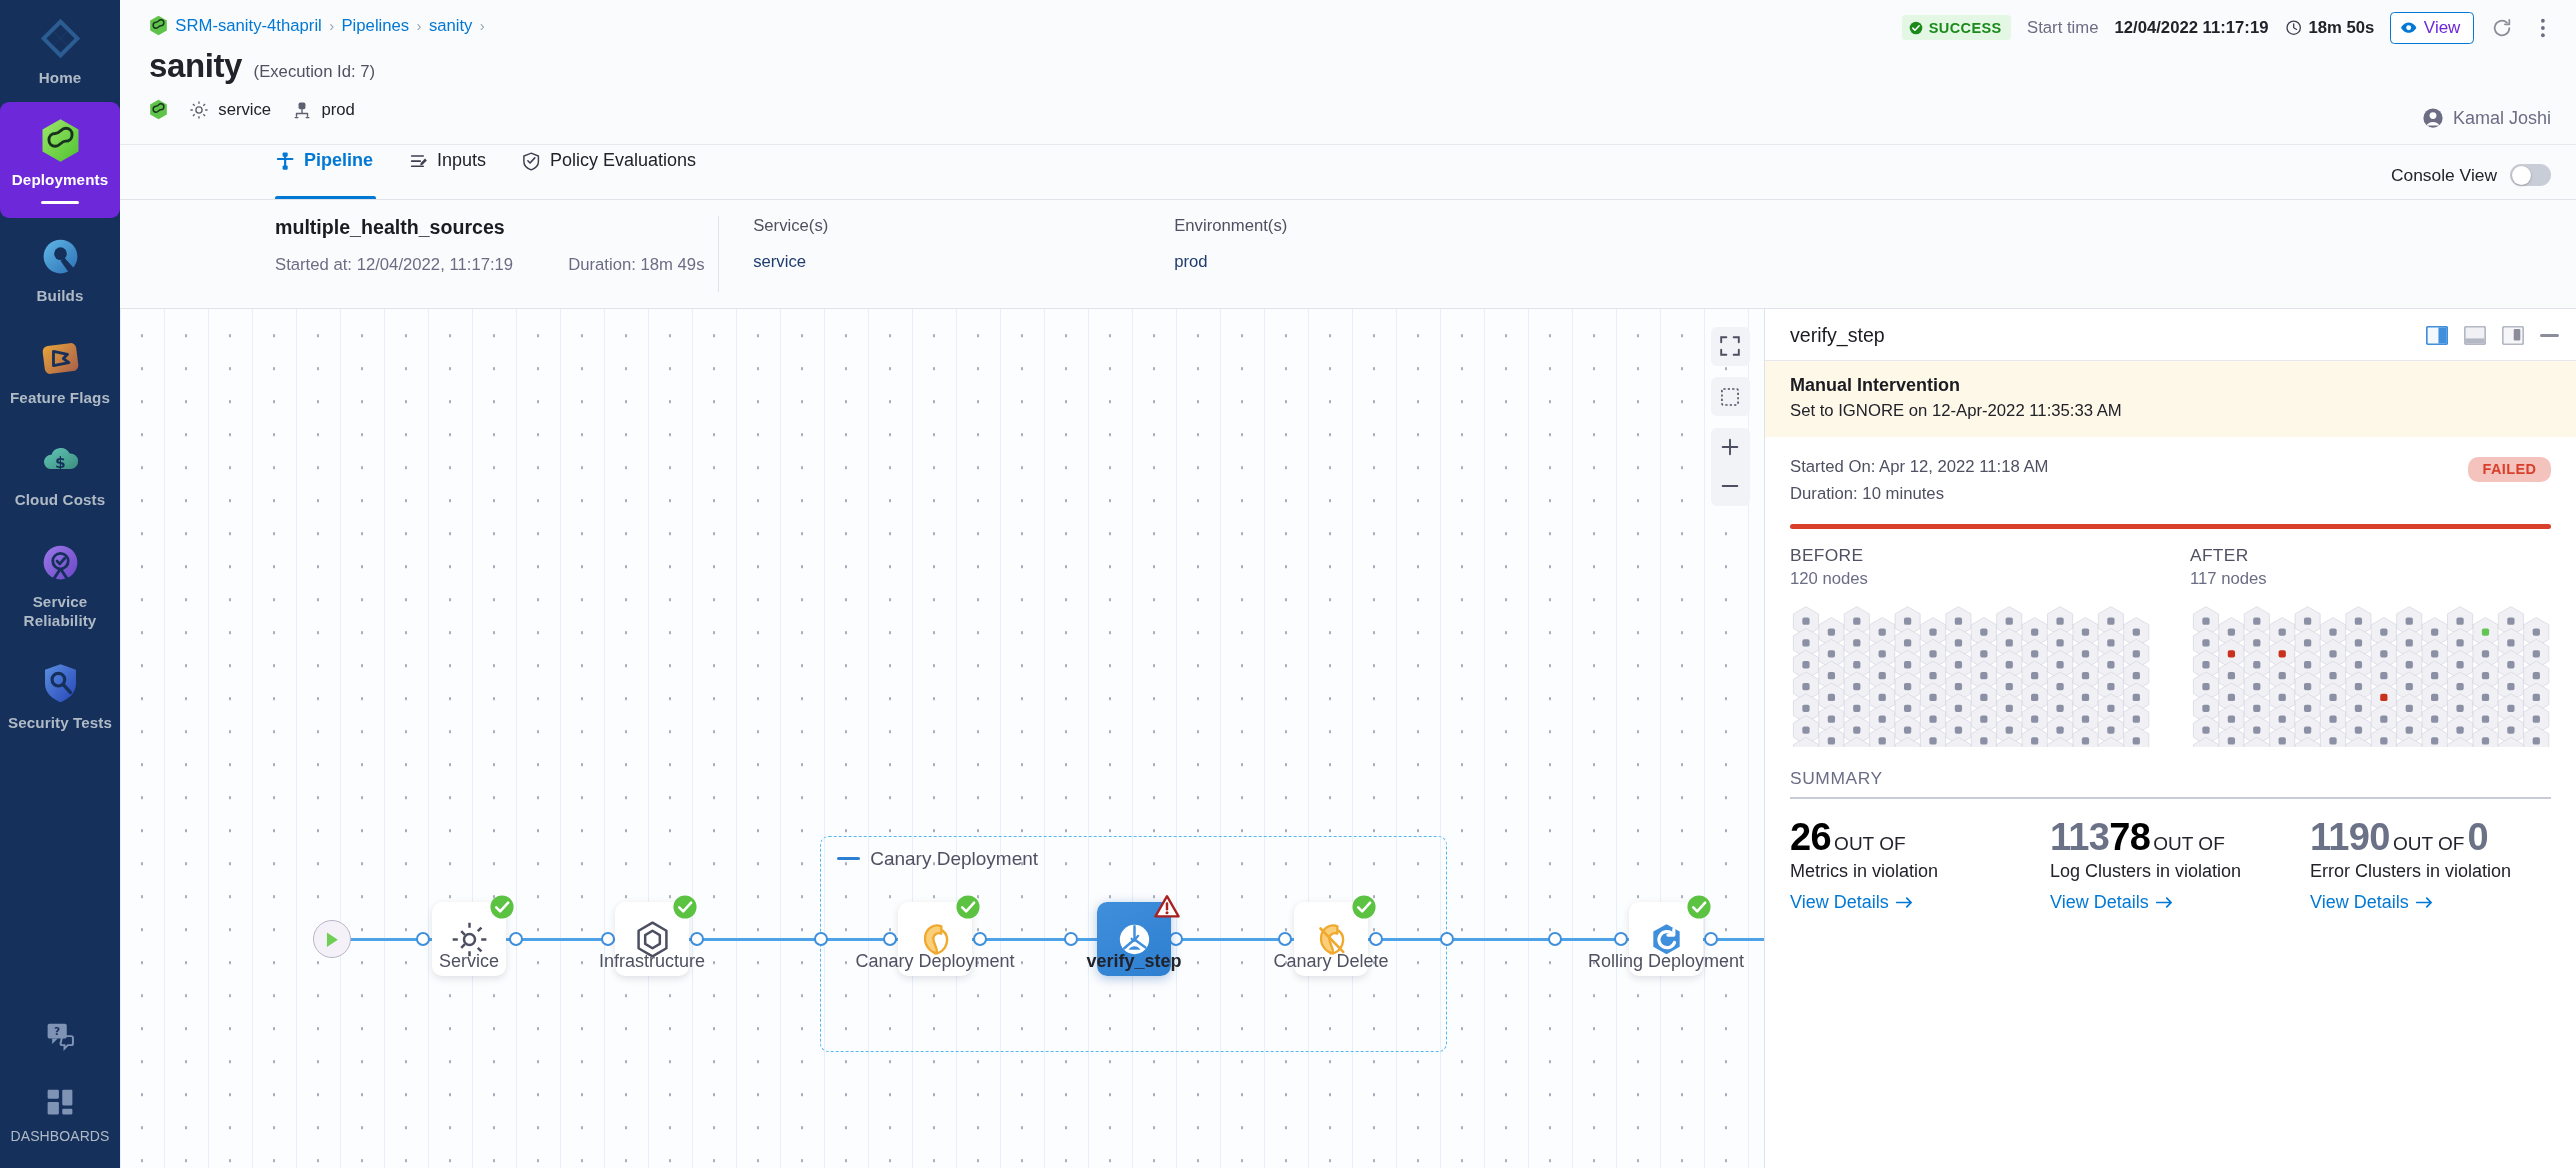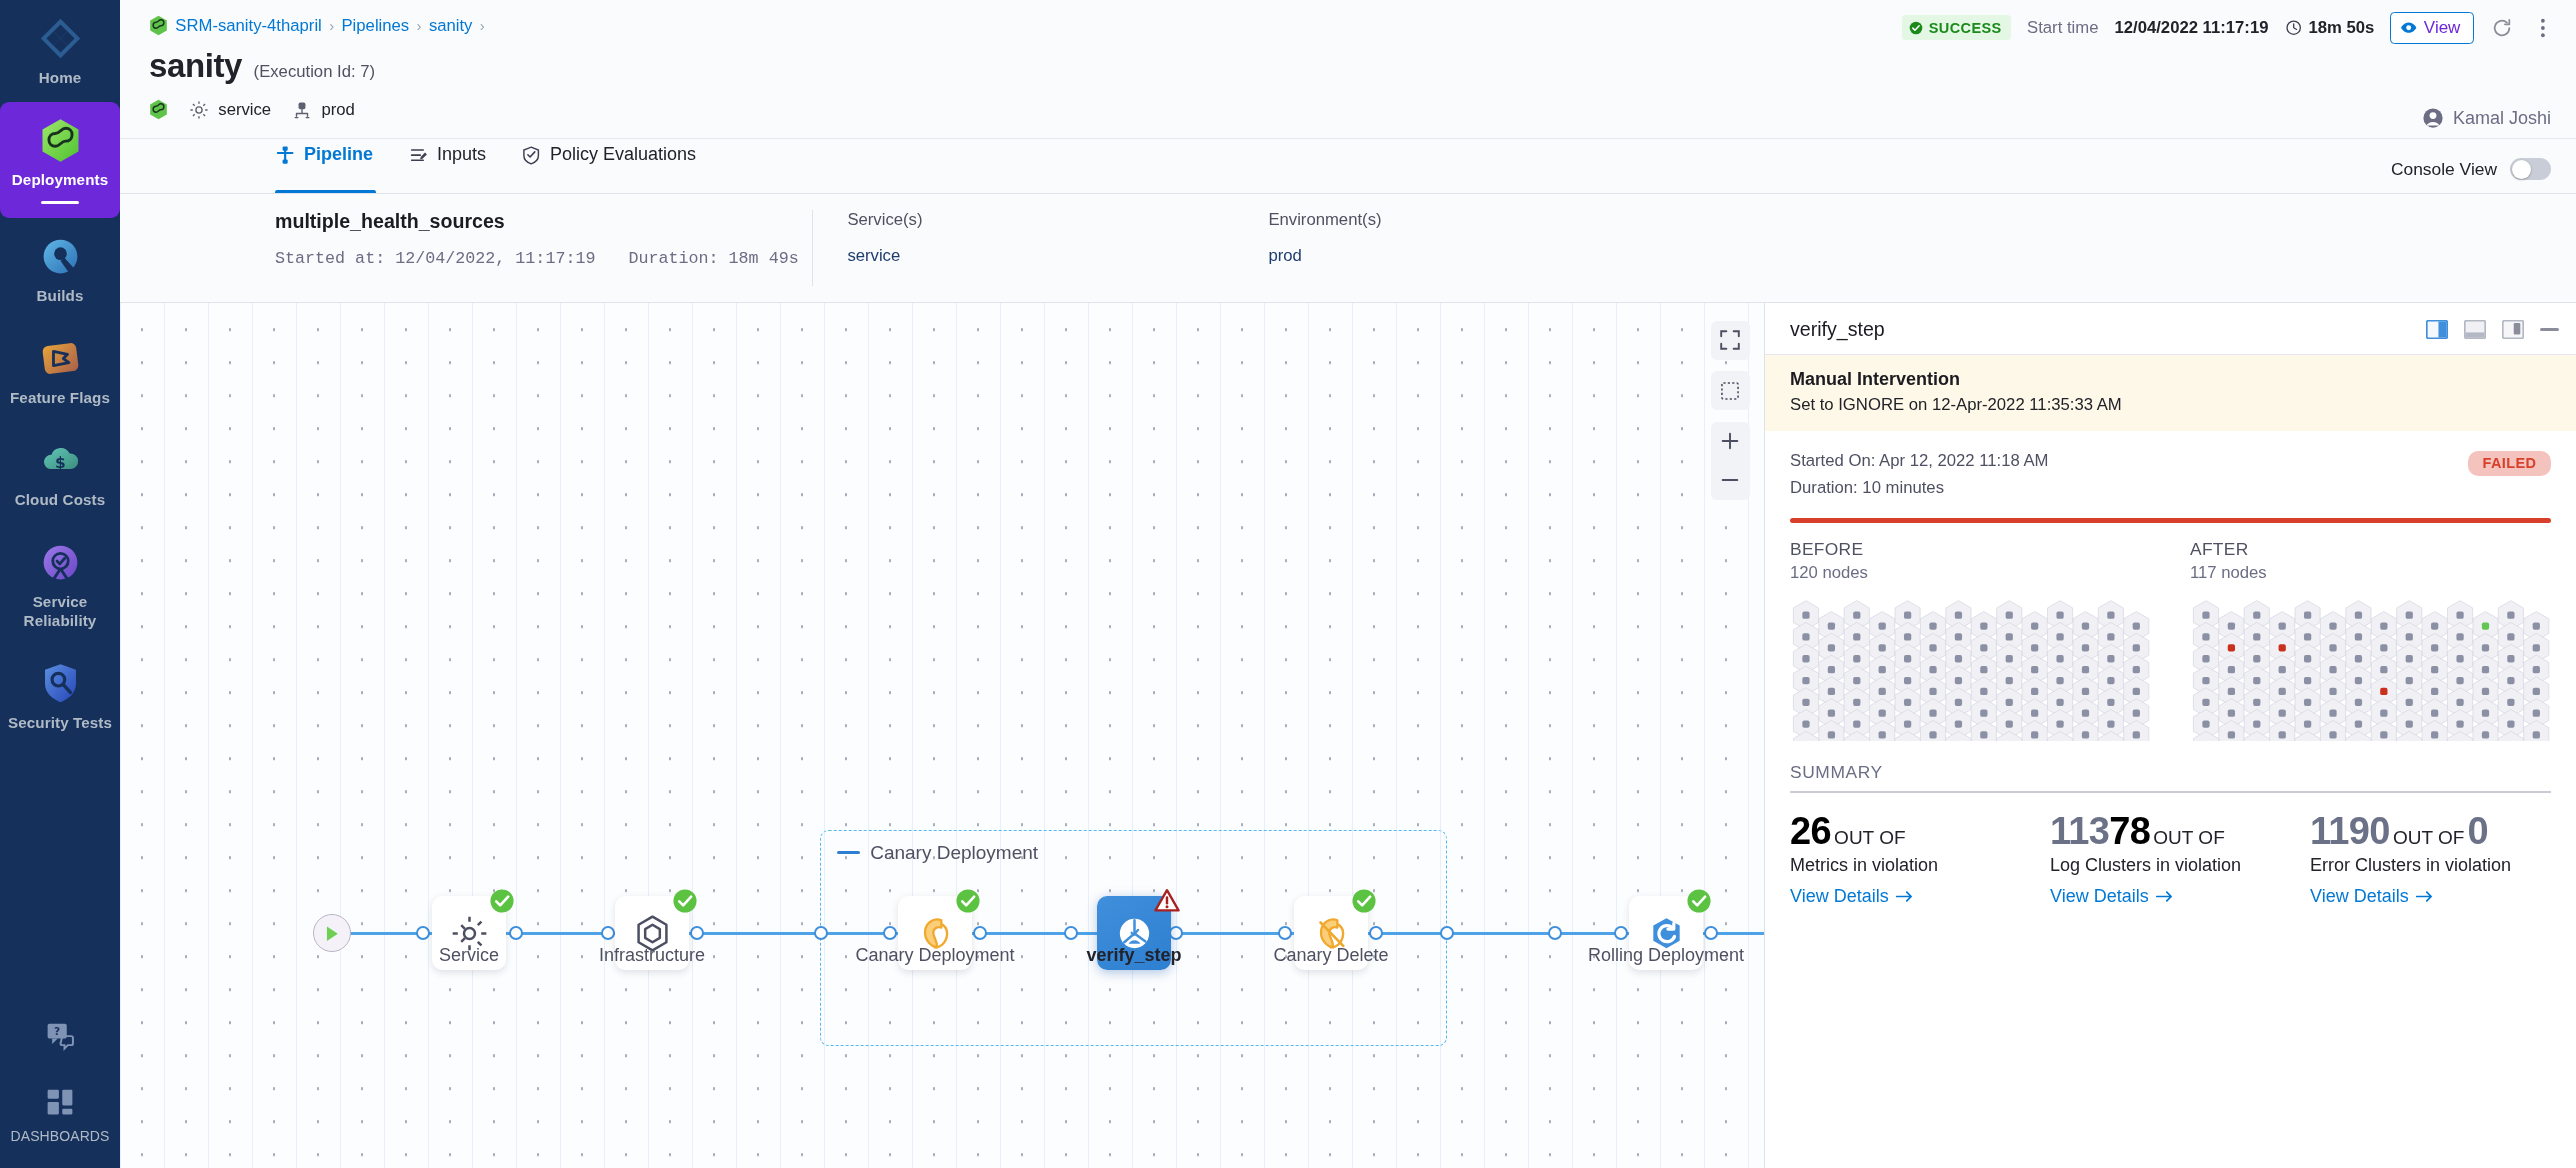--- a/index.html
+++ b/index.html
@@ -32,21 +32,21 @@
   }
   .nav-icon { width: 45px; height: 45px; display: block; }
   .nav-icon.small { width: 36px; height: 36px; }
   .nav-spacer { flex: 1 1 auto; }
 
   
   .main { flex: 1 1 auto; display: flex; flex-direction: column; min-width: 0; background:#fafbfc; }
 
   
   .topbar {
-    background: #fafbfc; padding: 13px 25px 12px 29px; position: relative;
+    background: #fafbfc; padding: 13px 25px 18px 29px; position: relative;
     border-bottom: 0.7px solid #e8e8ed; flex: 0 0 auto;
   }
   .crumbrow { display: flex; align-items: center; gap: 7.3px; height: 25px; }
   .crumb-link { color: #0278d5; font-size: 16.7px; cursor: pointer; white-space: nowrap; }
   .crumb-sep { color: #9aa5b1; font-size: 15.2px; }
   .harness-hex { width: 19px; height: 21px; display: block; }
 
   .title-row { display: flex; align-items: baseline; gap: 11.6px; margin-top: 8.7px; }
   .page-title { font-size: 33px; font-weight: 700; color: #22222a; letter-spacing: -0.4px; }
   .exec-id { font-size: 16.7px; color: #4f5162; }
@@ -115,21 +115,21 @@
   }
 
   
   .stagebar {
     background: #fafbfc; padding: 16px 29px 16px 155px; display: flex;
     align-items: flex-start; border-bottom: 0.7px solid #e1e3ea; flex: 0 0 auto;
     min-height: 109px;
   }
   .sb-left { min-width: 407px; }
   .sb-name { font-size: 19.6px; font-weight: 700; color: #1b1b22; }
-  .sb-sub { display: flex; gap: 33px; margin-top: 16px; font-family: Liberation Mono, monospace; }
+  .sb-sub { display: flex; gap: 55px; margin-top: 16px; }
   .sb-sub span { font-size: 16.7px; color: #6b6d85; }
   .sb-divider { width: 0.7px; background: #e1e3ea; align-self: stretch; margin: 0 35px 0 13px; }
   .sb-col { min-width: 421px; }
   .sb-col .hd { font-size: 16.7px; color: #4f5162; }
   .sb-col .vl { font-size: 16.7px; color: #1f3c6e; margin-top: 16px; cursor: pointer; }
 
   
   .body { flex: 1 1 auto; display: flex; min-height: 0; }
 
   .canvas {

